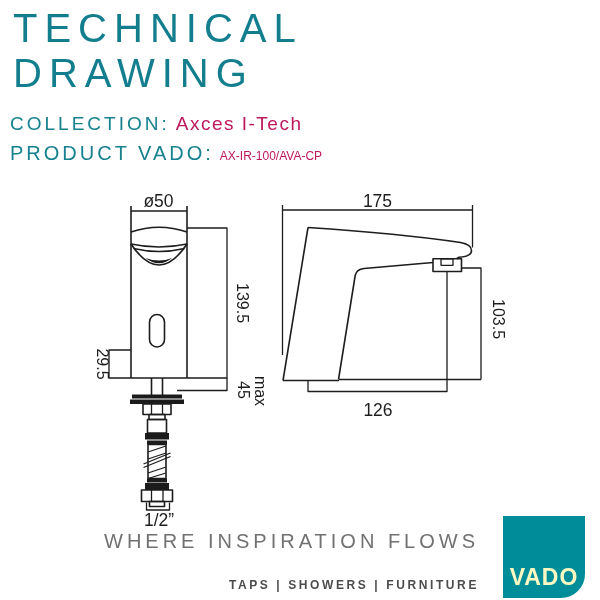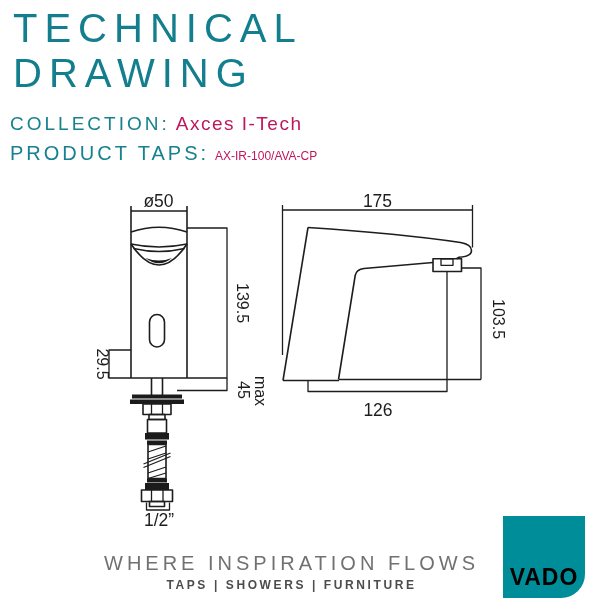--- a/index.html
+++ b/index.html
@@ -24,40 +24,40 @@
   .ln{fill:none;stroke:#1d1d1d;stroke-width:1.6;stroke-linejoin:round;}
   .ln-thin{fill:none;stroke:#1d1d1d;stroke-width:1.3;stroke-linejoin:round;}
   .fillshape{fill:#1b1b1b;stroke:none;}
   .dim-text{font-family:"Liberation Sans",sans-serif;font-size:16px;fill:#1d1d1d;}
   .dim-text-lg{font-family:"Liberation Sans",sans-serif;font-size:17.5px;fill:#1d1d1d;}
 
   
   .footer{position:absolute;right:15px;bottom:2px;display:flex;align-items:flex-end;gap:24px;}
   .footer-text{text-align:right;margin-bottom:6px;}
   .tagline{font-size:20px;color:#717173;letter-spacing:4px;white-space:nowrap;text-align:center;}
-  .categories{font-size:12px;color:#4c4c4e;font-weight:bold;letter-spacing:2.6px;margin-top:3px;white-space:nowrap;text-align:center;}
+  .categories{font-size:12px;color:#4c4c4e;font-weight:bold;letter-spacing:2.6px;margin-top:25px;white-space:nowrap;}
   .logo{width:82px;height:82px;background:#008D9A;border-radius:0 0 24px 0;position:relative;}
-  .logo-text{position:absolute;bottom:7px;left:0;right:0;text-align:center;color:#000000;
+  .logo-text{position:absolute;bottom:7px;left:0;right:0;text-align:center;color:#fef9c3;
              font-size:23px;font-weight:bold;letter-spacing:1px;}
 </style>
 </head>
 <body>
 
 <div class="page">
 
   <div class="title-block">
     <div class="title-line">TECHNICAL</div>
     <div class="title-line">DRAWING</div>
   </div>
   <div class="meta-row row-collection">
     <span class="meta-label">COLLECTION:</span>
     <span class="meta-value">Axces I-Tech</span>
   </div>
   <div class="meta-row row-product">
-    <span class="meta-label">PRODUCT TAPS:</span>
+    <span class="meta-label">PRODUCT VADO:</span>
     <span class="meta-value">AX-IR-100/AVA-CP</span>
   </div>
 
   <svg class="drawing-svg" width="600" height="600" viewBox="0 0 600 600">
 
     <g>
 
       <path class="ln" d="M131 206 L131 378"></path>
       <path class="ln" d="M187 206 L187 378"></path>
       <path class="ln" d="M131 211 L187 211"></path>

